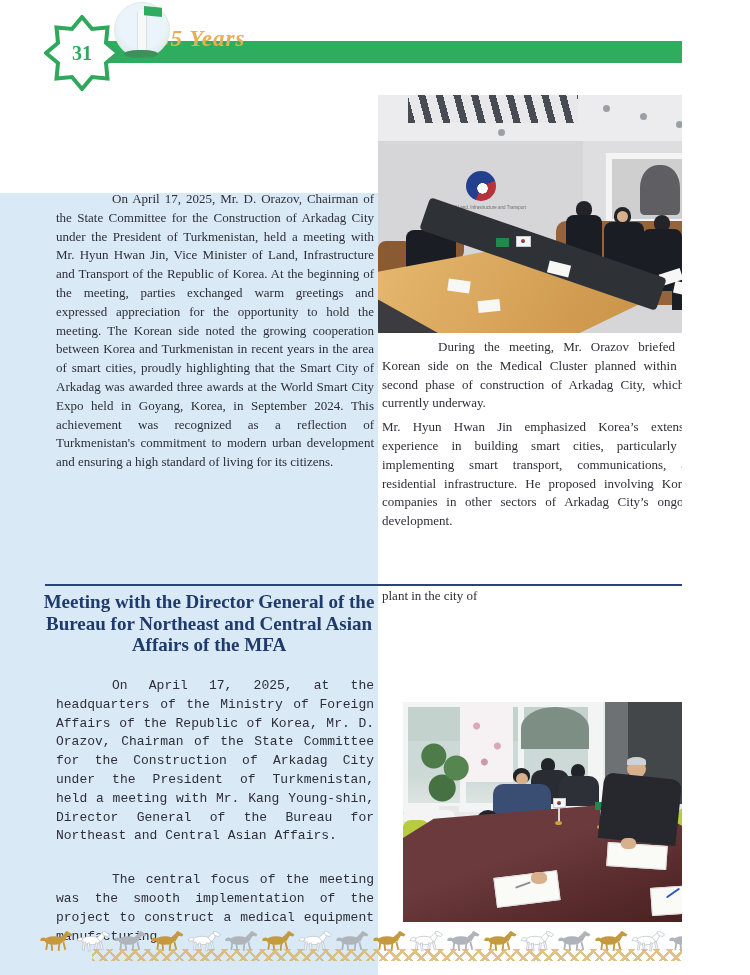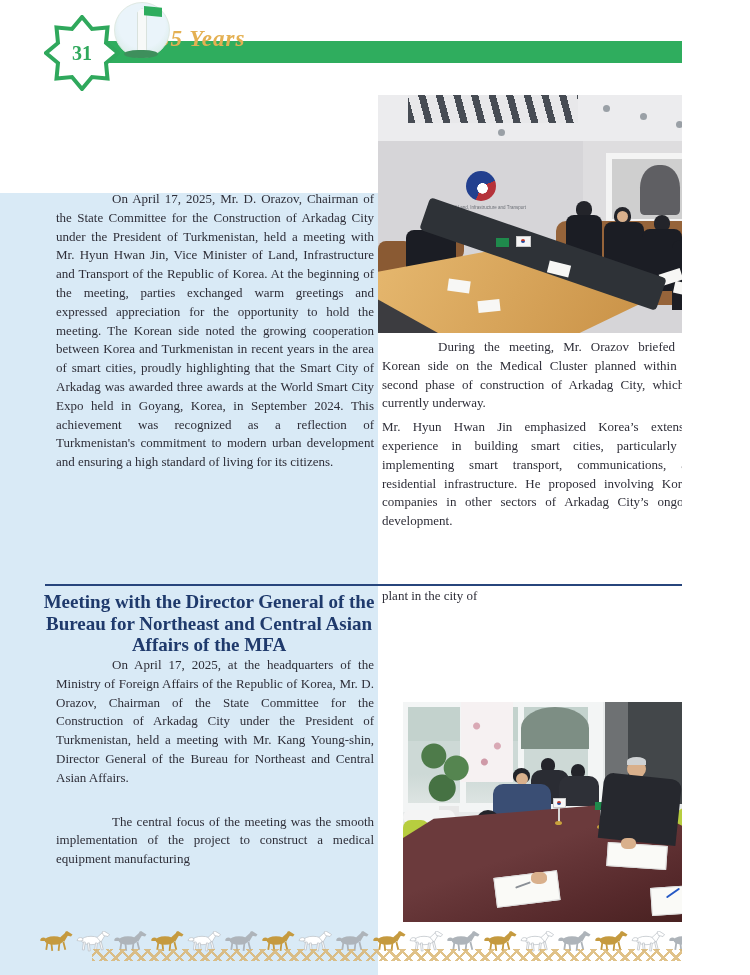--- a/index.html
+++ b/index.html
@@ -29,21 +29,21 @@
   .h1{left:40px;top:94px;}
   .h2{left:40px;top:591px;}
   .bodytxt{font-size:13px;line-height:18.8px;color:#2e2e38;text-align:justify;}
   .indent{text-indent:56px;}
   p{margin:0;}
   .a1-left{left:56px;top:190px;width:318px;}
   .a1-right{left:382px;top:338px;width:318px;}
   .a1-right p + p{margin-top:5px;}
   .a2-right{left:382px;top:587px;width:318px;}
   .a2-right p + p{margin-top:8px;}
-  .a2-left{left:56px;top:656px;width:318px;}
+  .a2-left{left:56px;top:677px;width:318px;font-family:Liberation Mono, monospace;}
   .a2-left p + p{margin-top:25px;}
   .divider{left:45px;top:584px;width:658px;height:2px;background:#27457c;}
 
   
   .photo1{left:378px;top:95px;width:325px;height:238px;background:#d6d5d8;overflow:hidden;}
   .p1-ceiling{left:0;top:0;width:325px;height:46px;background:#ececee;}
   .p1-slats{left:30px;top:0;width:170px;height:28px;
             background:repeating-linear-gradient(75deg,#474c54 0 7px,#e8e8ea 7px 17px);}
   .p1-light{width:7px;height:7px;border-radius:50%;background:#9aa0a6;}
   .p1-wall{left:0;top:46px;width:325px;height:128px;background:#d6d5d8;}

